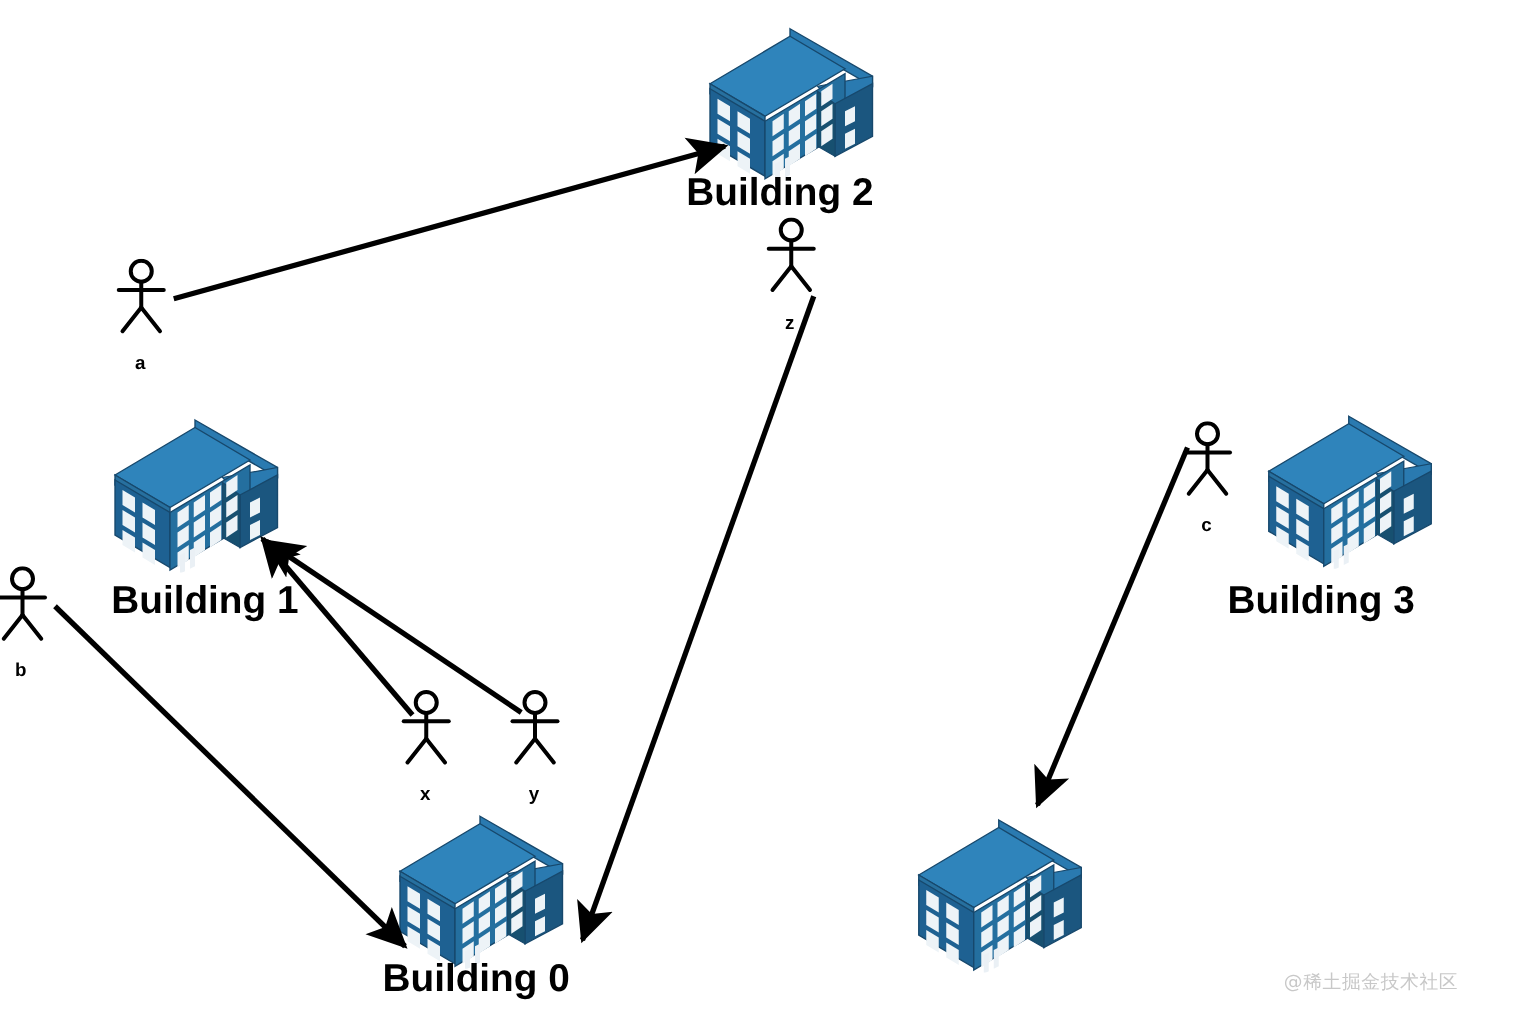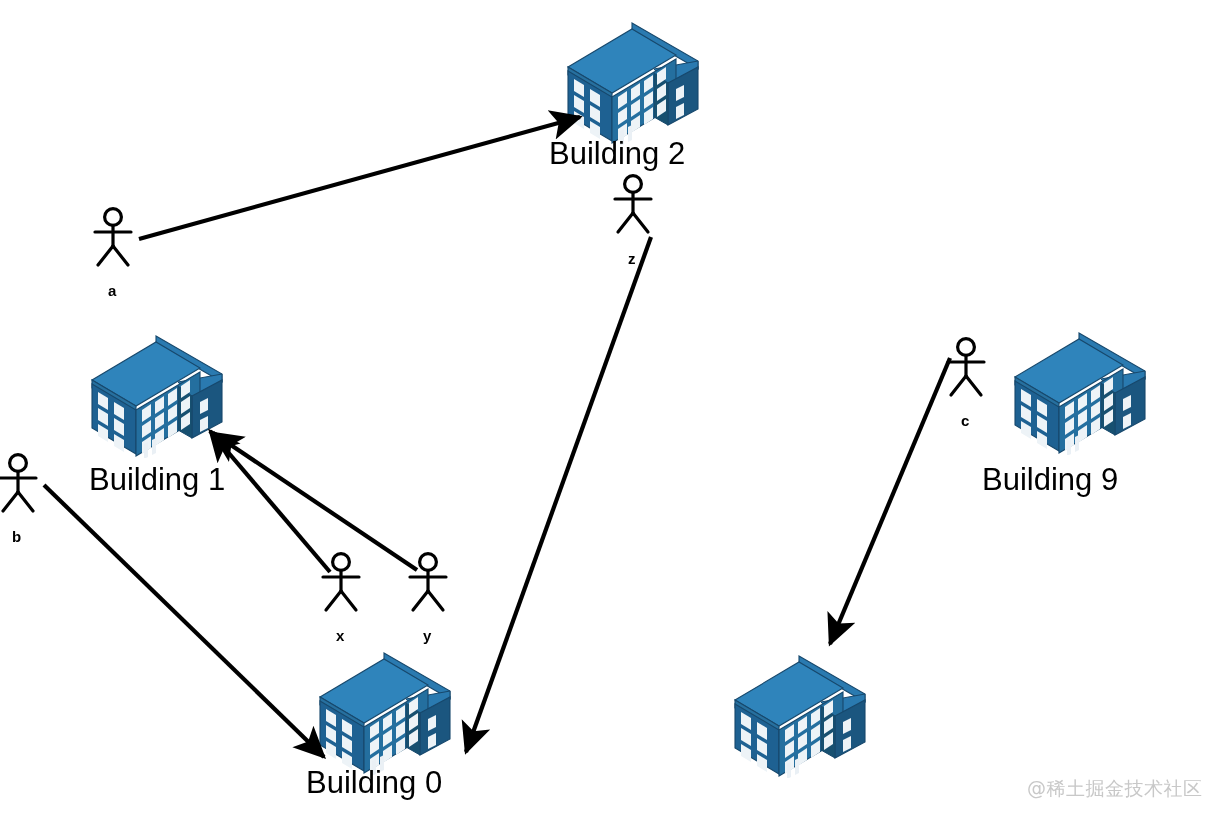--- a/index.html
+++ b/index.html
@@ -20,38 +20,38 @@
   #scene {
     position: absolute;
     left: 0;
     top: 0;
     width: 1212px;
     height: 821px;
   }
   .bldg-label {
     position: absolute;
     font-family: "Liberation Sans", sans-serif;
-    font-weight: normal;
+    font-weight: bold;
     font-size: 31px;
     color: #000000;
     white-space: nowrap;
     letter-spacing: 0px;
   }
   .actor-label {
     position: absolute;
     font-family: "Liberation Sans", sans-serif;
     font-weight: bold;
     font-size: 15px;
     color: #000000;
     white-space: nowrap;
   }
   .watermark {
     position: absolute;
     font-family: "DejaVu Sans", sans-serif;
-    font-size: 19px;
+    font-size: 15px;
     color: #c8c8c8;
     white-space: nowrap;
     letter-spacing: 0.5px;
   }
 </style>
 </head>
 <body>
 
 <div id="canvas">
 
@@ -166,21 +166,21 @@
       <use href="#stick-figure" x="406" y="552" width="44" height="62"></use>
     </g>
     <g>
       <use href="#stick-figure" x="611" y="174" width="44" height="62"></use>
     </g>
   </svg>
 
   <div class="bldg-label" style="left:306px; top:765px;">Building 0</div>
   <div class="bldg-label" style="left:57px; top:462px;margin-left:32px;">Building 1</div>
   <div class="bldg-label" style="left:549px; top:136px;">Building 2</div>
-  <div class="bldg-label" style="left:982px; top:462px;">Building 9</div>
+  <div class="bldg-label" style="left:982px; top:462px;">Building 3</div>
 
   <div class="actor-label" style="left:108px; top:282px;">a</div>
   <div class="actor-label" style="left:12px; top:528px;">b</div>
   <div class="actor-label" style="left:961px; top:412px;">c</div>
   <div class="actor-label" style="left:336px; top:627px;">x</div>
   <div class="actor-label" style="left:423px; top:627px;">y</div>
   <div class="actor-label" style="left:628px; top:250px;">z</div>
 
   <div class="watermark" style="left:1027px; top:776px;">@稀土掘金技术社区</div>
 

